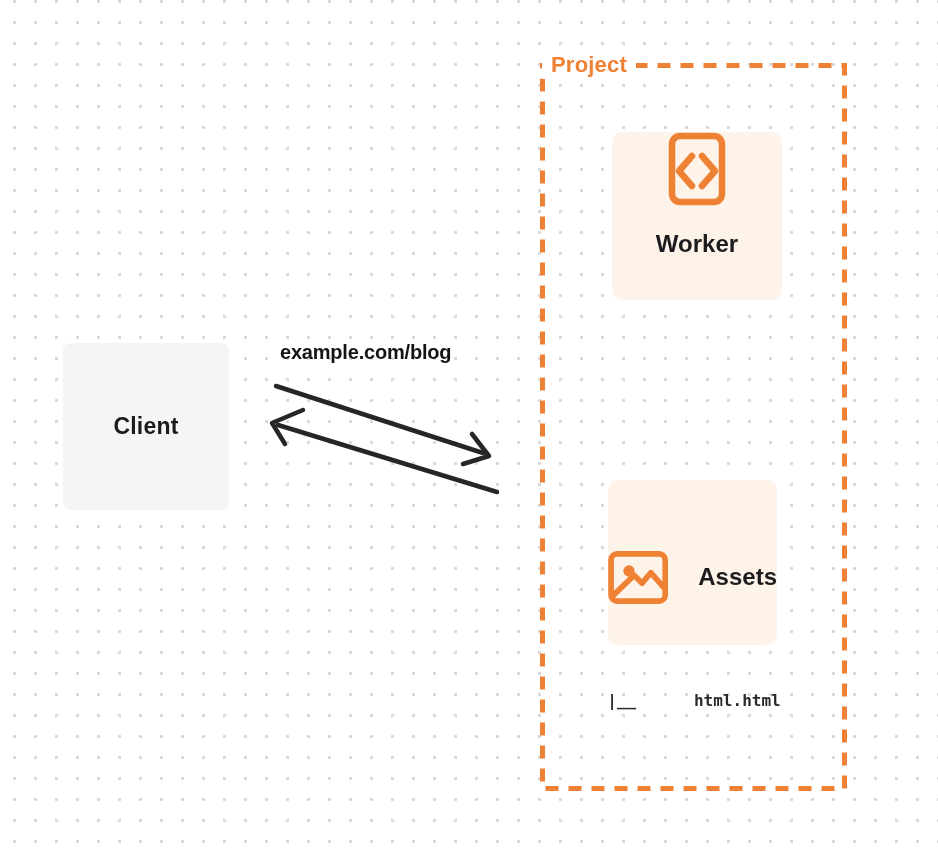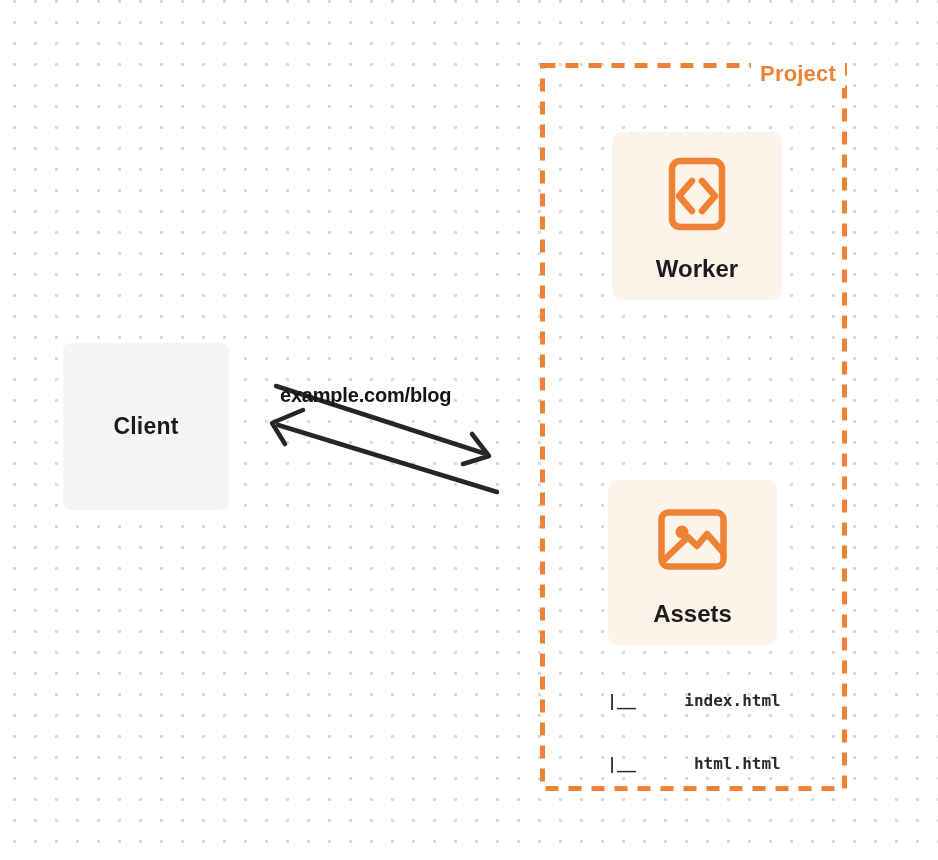--- a/index.html
+++ b/index.html
@@ -31,59 +31,58 @@
     font-weight: 700; font-size: 23px; color: var(--text-dark, #1c1c1e);
     letter-spacing: 0.2px;
   }
 
   
   .request-label {
     left: 280px; top: 341px;
     font-weight: 700; font-size: 20px; line-height: 22px;
     color: #141414; letter-spacing: -0.2px;
     z-index: 3;
-    margin-top: 43px;
   }
 
   
   .overlay {
     left: 0; top: 0; width: 938px; height: 860px;
     z-index: 2; pointer-events: none;
   }
   .dashed-rect { fill: none; stroke: var(--accent, #ee8133); stroke-width: 5; stroke-dasharray: 13 10; }
   .arrow-line { fill: none; stroke: var(--arrow, #262626); stroke-width: 4.5; stroke-linecap: round; stroke-linejoin: round; }
 
   
   .project-label-row {
-    left: 542px; top: 60px; width: 303px;
-    text-align: right; z-index: 3;
+    left: 542px; top: 51px; width: 303px;
+    text-align: left; z-index: 3;
   }
   .project-label-row span {
     display: inline-block;
     background: #ffffff;
     padding: 0 9px;
     font-weight: 700; font-size: 22px; line-height: 28px;
     color: var(--accent, #ee8133);
     letter-spacing: 0.2px;
   }
 
   
   .worker-box {
     left: 612px; top: 132px; width: 170px; height: 168px;
     background: var(--node-fill, #fdf3e8);
     border-radius: 10px;
     display: flex; flex-direction: column; align-items: center;
-    padding-top: 25px; box-sizing: border-box; gap: 24px;
+    box-sizing: border-box; gap: 24px;
     z-index: 1;
   }
   .assets-box {
     left: 608px; top: 480px; width: 169px; height: 165px;
     background: var(--node-fill, #fdf3e8);
     border-radius: 10px;
-    display: flex; flex-direction: column; align-items: center;
+    display: flex; flex-direction: row; align-items: center;
     padding-top: 29px; box-sizing: border-box; gap: 30px;
     z-index: 1;
   }
   .inner-label { font-weight: 700; font-size: 24px; color: var(--text-dark, #1c1c1e); }
   .icon-stroke { fill: none; stroke: var(--accent, #ee8133); stroke-width: 6.5; stroke-linecap: round; stroke-linejoin: round; }
   .icon-fill { fill: var(--accent, #ee8133); }
 
   
   .file-tree {
     left: 588px; top: 648px;
@@ -134,18 +133,17 @@
   <div class="abs assets-box">
     <svg width="69" height="61" viewBox="0 0 69 61" xmlns="http://www.w3.org/2000/svg">
       <polyline class="icon-stroke" points="6,51 30,28 39,37 49,25 64,42"></polyline>
       <rect class="icon-stroke" x="3.5" y="3.5" width="62" height="54" rx="7"></rect>
       <circle class="icon-fill" cx="24" cy="23" r="6.5"></circle>
     </svg>
     <span class="inner-label">Assets</span>
   </div>
 
   <div class="abs file-tree">
-    <div>  |__     index.html</div>
     <div>  |__      html.html</div>
     
   </div>
 
 </div>
 
 </body></html>

